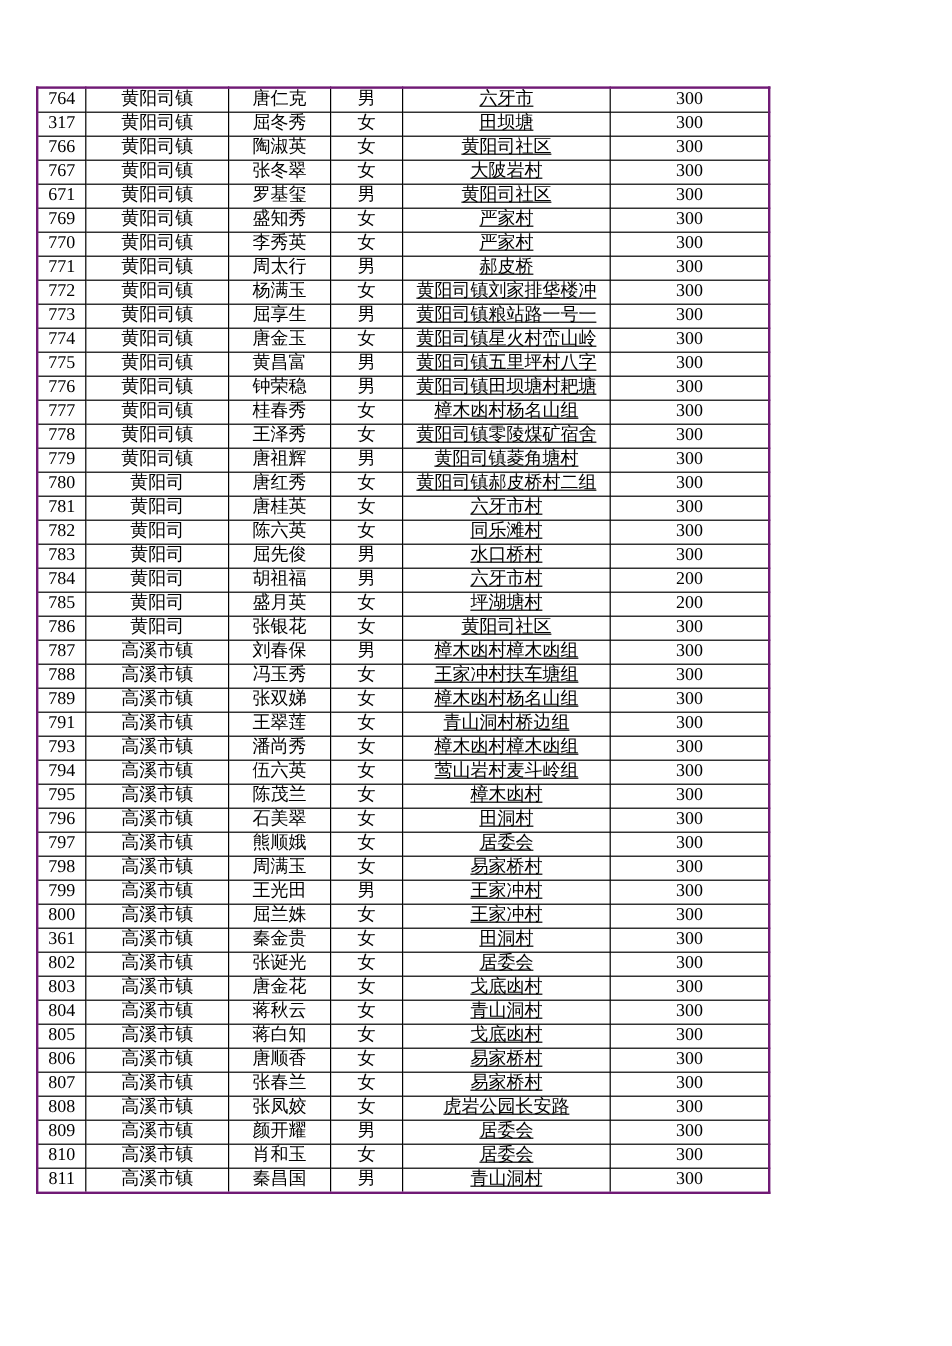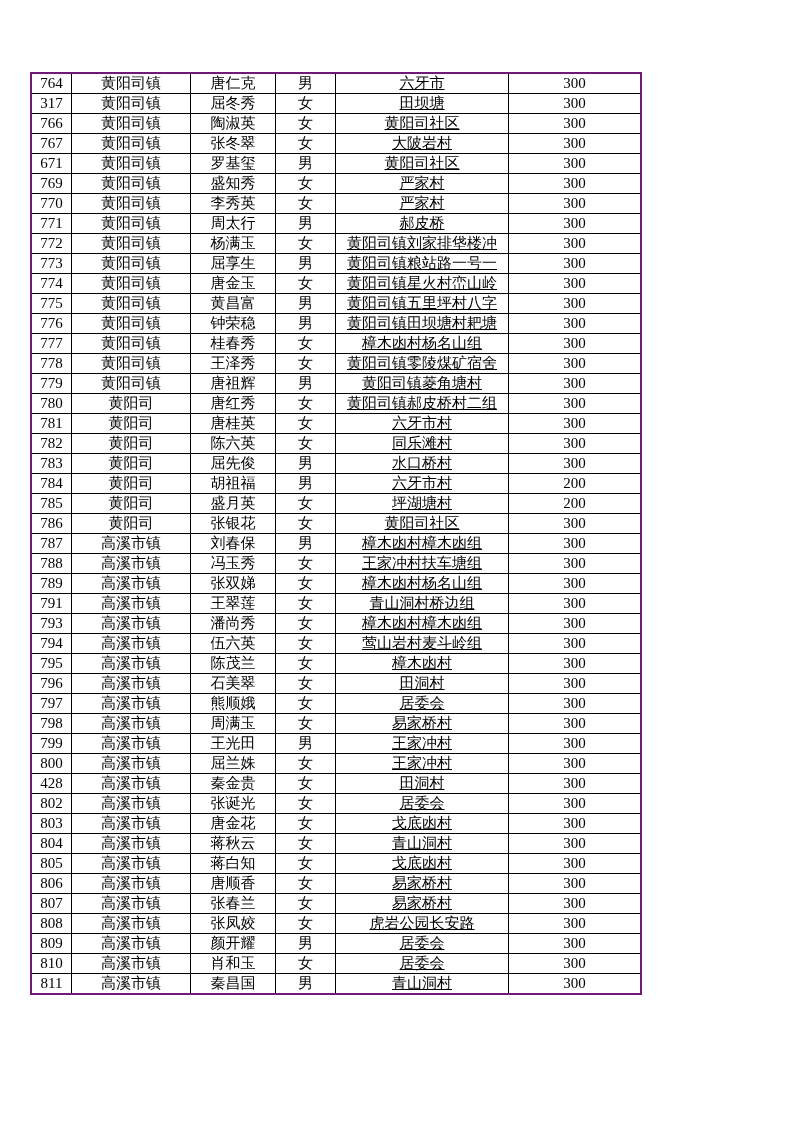--- a/index.html
+++ b/index.html
@@ -337,21 +337,21 @@
   </tr>
         <tr>
     <td class="c-no">800</td>
     <td class="c-town">高溪市镇</td>
     <td class="c-name">屈兰姝</td>
     <td class="c-gender">女</td>
     <td class="c-addr">王家冲村</td>
     <td class="c-amount">300</td>
   </tr>
         <tr>
-    <td class="c-no">428</td>
+    <td class="c-no">361</td>
     <td class="c-town">高溪市镇</td>
     <td class="c-name">秦金贵</td>
     <td class="c-gender">女</td>
     <td class="c-addr">田洞村</td>
     <td class="c-amount">300</td>
   </tr>
         <tr>
     <td class="c-no">802</td>
     <td class="c-town">高溪市镇</td>
     <td class="c-name">张诞光</td>

